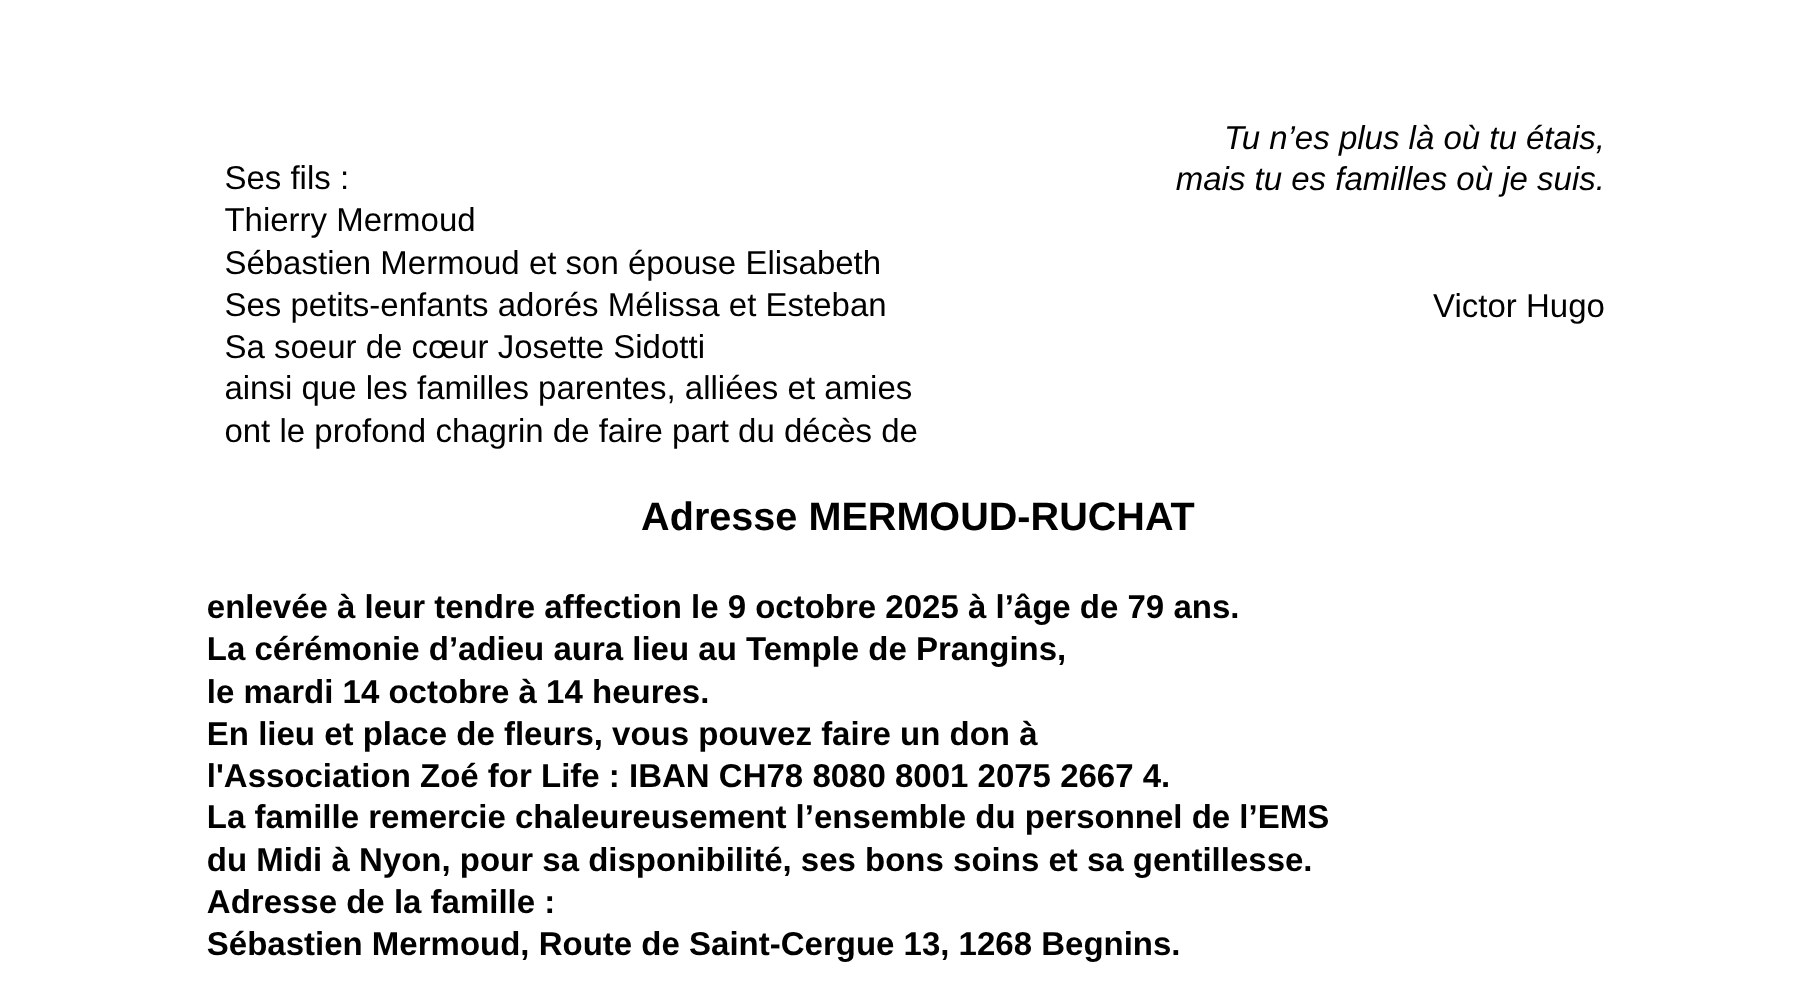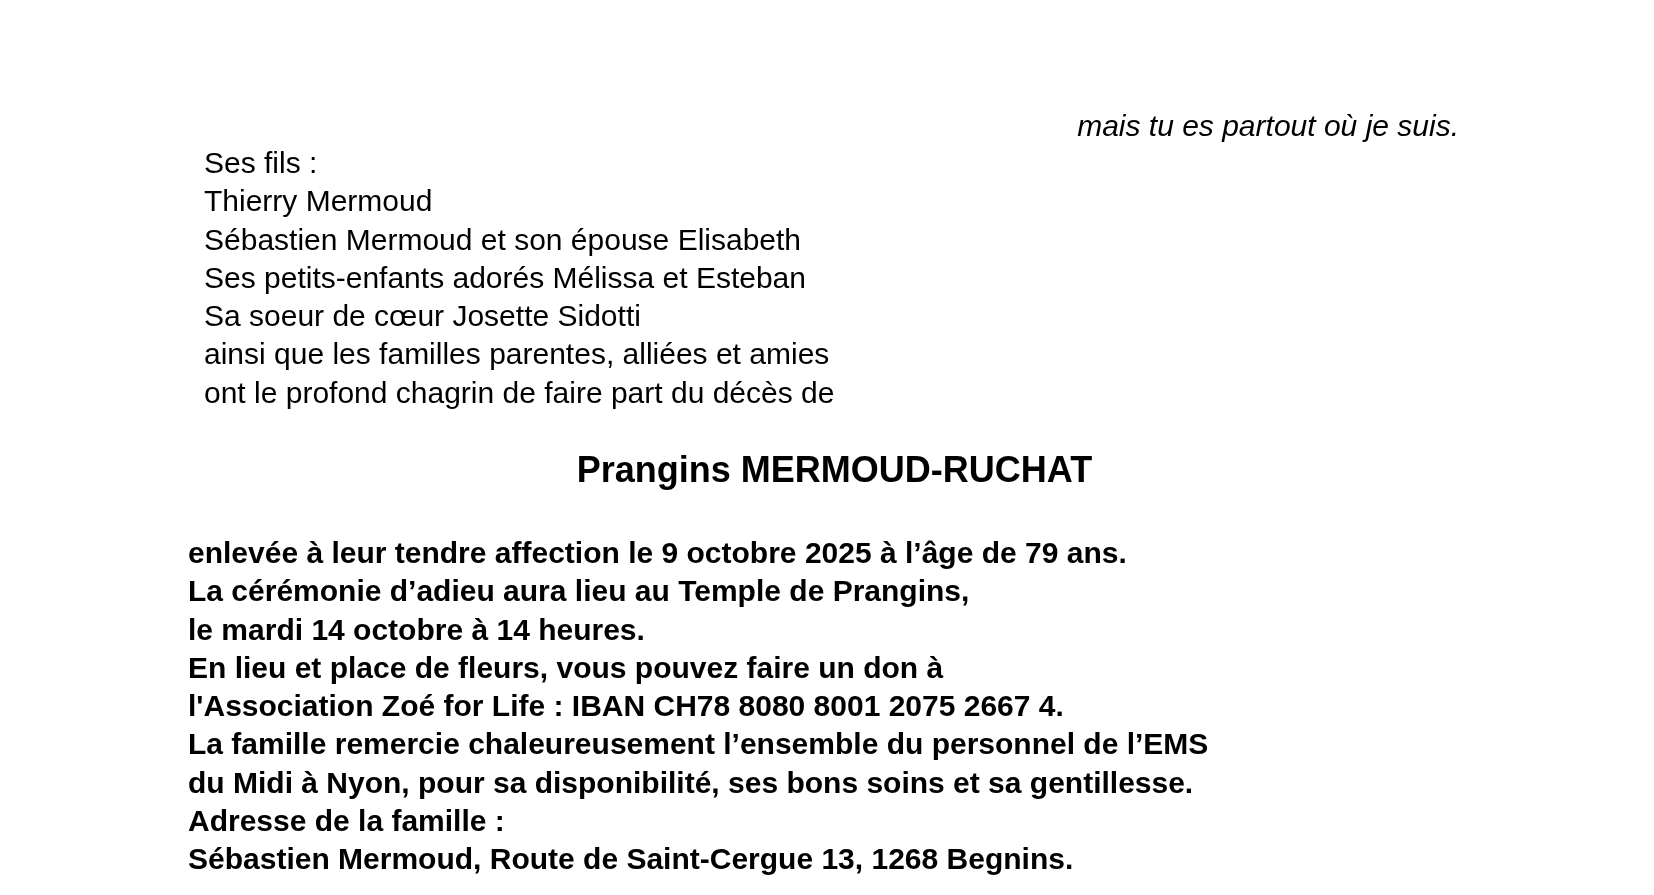--- a/index.html
+++ b/index.html
@@ -54,22 +54,23 @@
     position: absolute;
     top: 534px;
     left: 188px;
     font-weight: bold;
   }
 </style>
 </head>
 <body>
 
 <div class="quote-block doc-text">
-  <div><div class="quote-line">mais tu es partout où je suis.</div></div>
+  <div><div class="quote-line">Tu n’es plus là où tu étais,</div><div class="quote-line">mais tu es familles où je suis.</div></div>
+  <div class="attribution">Victor Hugo</div>
 </div>
 
 <div class="family-block doc-text"><div class="family-line">Ses fils :</div><div class="family-line">Thierry Mermoud</div><div class="family-line">Sébastien Mermoud et son épouse Elisabeth</div><div class="family-line">Ses petits-enfants adorés Mélissa et Esteban</div><div class="family-line">Sa soeur de cœur Josette Sidotti</div><div class="family-line">ainsi que les familles parentes, alliées et amies</div><div class="family-line">ont le profond chagrin de faire part du décès de</div></div>
 
 <div class="title-row">
-  <span class="deceased-name">Prangins MERMOUD-RUCHAT</span>
+  <span class="deceased-name">Adresse MERMOUD-RUCHAT</span>
 </div>
 
 <div class="details-block doc-text"><div class="details-line">enlevée à leur tendre affection le 9 octobre 2025 à l’âge de 79 ans.</div><div class="details-line">La cérémonie d’adieu aura lieu au Temple de Prangins,</div><div class="details-line">le mardi 14 octobre à 14 heures.</div><div class="details-line">En lieu et place de fleurs, vous pouvez faire un don à</div><div class="details-line">l'Association Zoé for Life : IBAN CH78 8080 8001 2075 2667 4.</div><div class="details-line">La famille remercie chaleureusement l’ensemble du personnel de l’EMS</div><div class="details-line">du Midi à Nyon, pour sa disponibilité, ses bons soins et sa gentillesse.</div><div class="details-line">Adresse de la famille :</div><div class="details-line">Sébastien Mermoud, Route de Saint-Cergue 13, 1268 Begnins.</div></div>
 
 </body></html>

